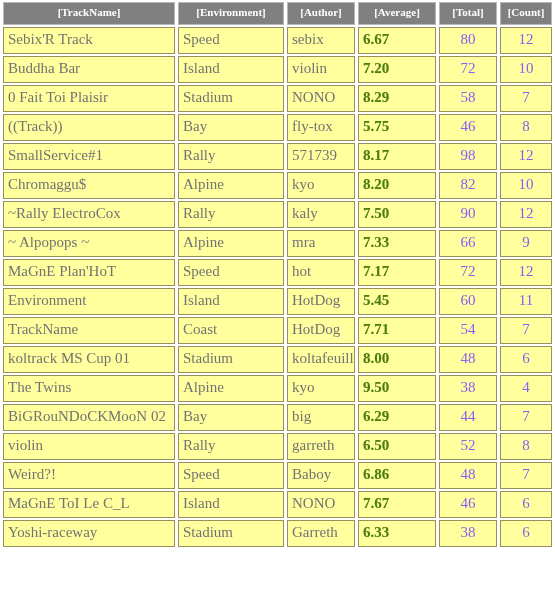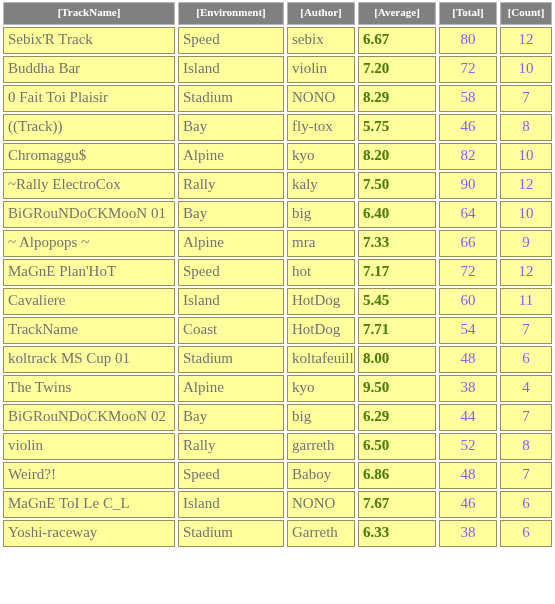--- a/index.html
+++ b/index.html
@@ -116,61 +116,61 @@
       </tr>
       <tr>
         <td class="c-name">((Track))</td>
         <td class="c-env">Bay</td>
         <td class="c-author">fly-tox</td>
         <td class="c-avg warn">5.75</td>
         <td class="c-total">46</td>
         <td class="c-count">8</td>
       </tr>
       <tr>
+        <td class="c-name">SmallService#1</td>
+        <td class="c-env">Rally</td>
+        <td class="c-author">571739</td>
+        <td class="c-avg good">8.17</td>
+        <td class="c-total">98</td>
+        <td class="c-count">12</td>
+      </tr>
+      <tr>
         <td class="c-name">Chromaggu$</td>
         <td class="c-env">Alpine</td>
         <td class="c-author">kyo</td>
         <td class="c-avg good">8.20</td>
         <td class="c-total">82</td>
         <td class="c-count">10</td>
       </tr>
       <tr>
         <td class="c-name">~Rally ElectroCox</td>
         <td class="c-env">Rally</td>
         <td class="c-author">kaly</td>
         <td class="c-avg good">7.50</td>
         <td class="c-total">90</td>
         <td class="c-count">12</td>
       </tr>
       <tr>
-        <td class="c-name">BiGRouNDoCKMooN 01</td>
-        <td class="c-env">Bay</td>
-        <td class="c-author">big</td>
-        <td class="c-avg good">6.40</td>
-        <td class="c-total">64</td>
-        <td class="c-count">10</td>
-      </tr>
-      <tr>
         <td class="c-name">~ Alpopops ~</td>
         <td class="c-env">Alpine</td>
         <td class="c-author">mra</td>
         <td class="c-avg good">7.33</td>
         <td class="c-total">66</td>
         <td class="c-count">9</td>
       </tr>
       <tr>
         <td class="c-name">MaGnE Plan'HoT</td>
         <td class="c-env">Speed</td>
         <td class="c-author">hot</td>
         <td class="c-avg good">7.17</td>
         <td class="c-total">72</td>
         <td class="c-count">12</td>
       </tr>
       <tr>
-        <td class="c-name">Cavaliere</td>
+        <td class="c-name">Environment</td>
         <td class="c-env">Island</td>
         <td class="c-author">HotDog</td>
         <td class="c-avg warn">5.45</td>
         <td class="c-total">60</td>
         <td class="c-count">11</td>
       </tr>
       <tr>
         <td class="c-name">TrackName</td>
         <td class="c-env">Coast</td>
         <td class="c-author">HotDog</td>

